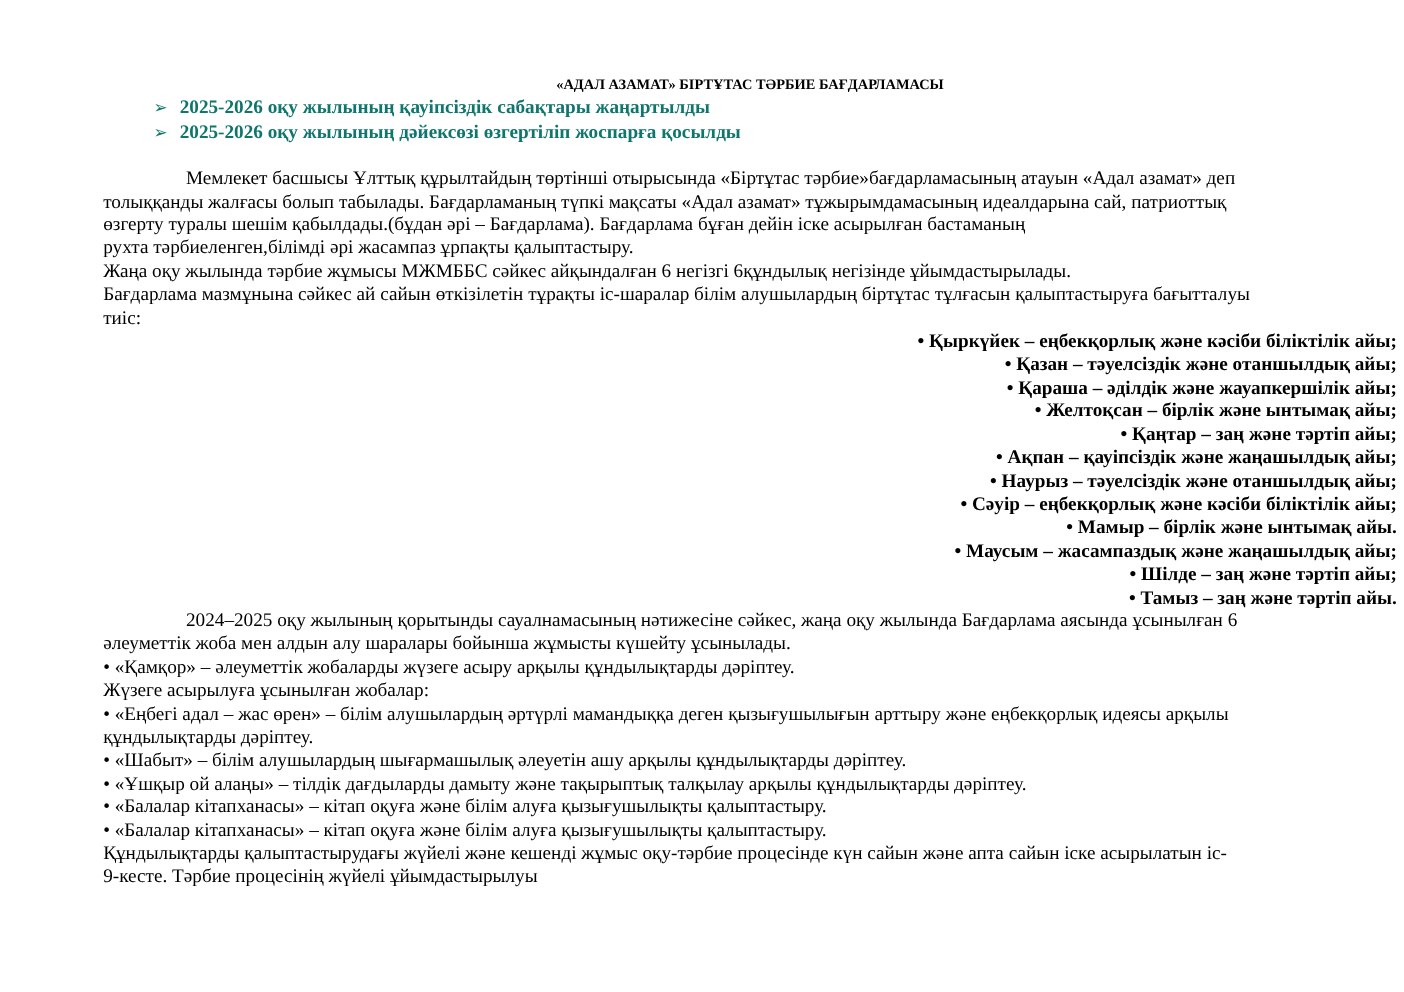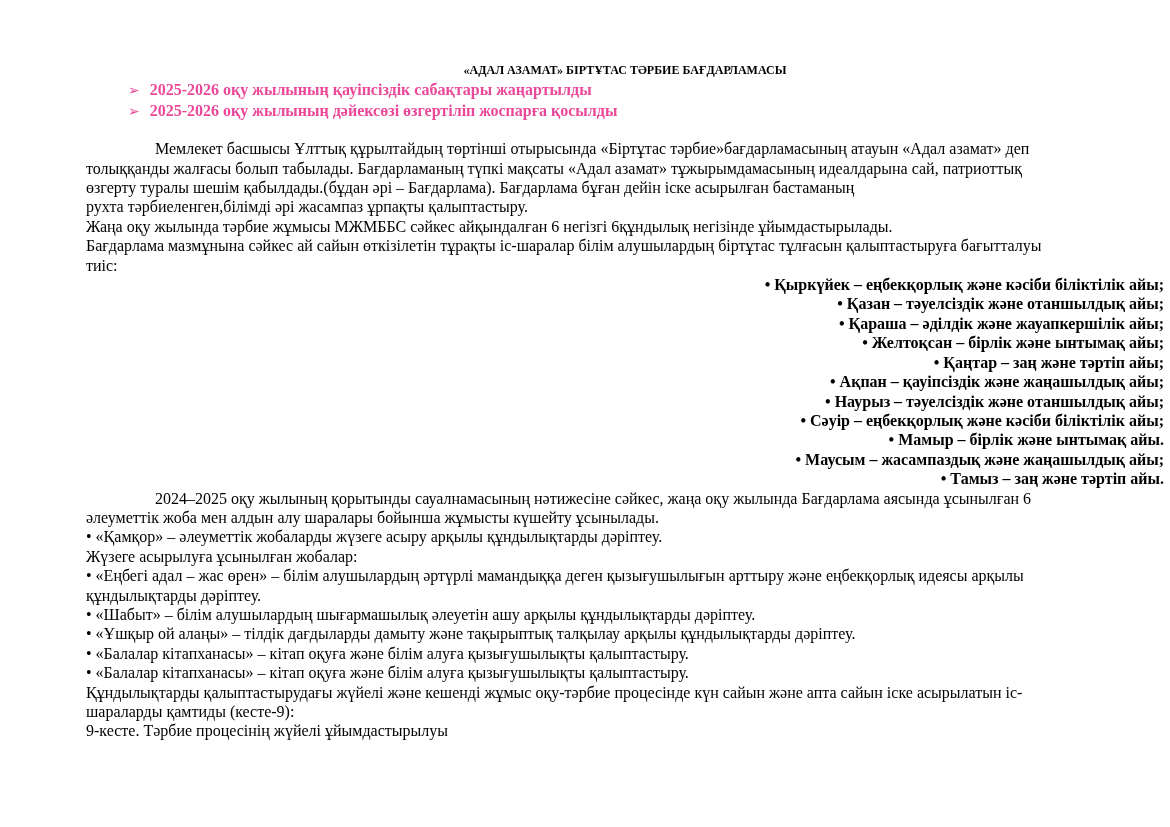--- a/index.html
+++ b/index.html
@@ -27,21 +27,21 @@
     white-space: nowrap;
     color: #000000;
   }
   .title {
     text-align: center;
     font-weight: bold;
     font-size: 12px;
     white-space: nowrap;
   }
   .note {
-    color: #ec4899;
+    color: #0f766e;
     font-weight: bold;
     padding-left: 42px;
   }
   .note .arrow {
     display: inline-block;
     margin-right: 10px;
     font-family: "DejaVu Sans", sans-serif;
     font-size: 14px;
   }
   .spacer {
@@ -85,33 +85,33 @@
   <div class="line month">• Қыркүйек – еңбекқорлық және кәсіби біліктілік айы;</div>
   <div class="line month">• Қазан – тәуелсіздік және отаншылдық айы;</div>
   <div class="line month">• Қараша – әділдік және жауапкершілік айы;</div>
   <div class="line month">• Желтоқсан – бірлік және ынтымақ айы;</div>
   <div class="line month">• Қаңтар – заң және тәртіп айы;</div>
   <div class="line month">• Ақпан – қауіпсіздік және жаңашылдық айы;</div>
   <div class="line month">• Наурыз – тәуелсіздік және отаншылдық айы;</div>
   <div class="line month">• Сәуір – еңбекқорлық және кәсіби біліктілік айы;</div>
   <div class="line month">• Мамыр – бірлік және ынтымақ айы.</div>
   <div class="line month">• Маусым – жасампаздық және жаңашылдық айы;</div>
+  <div class="line month">• Шілде – заң және тәртіп айы;</div>
   <div class="line month">• Тамыз – заң және тәртіп айы.</div>
 
   <div class="line indent">2024–2025 оқу жылының қорытынды сауалнамасының нәтижесіне сәйкес, жаңа оқу жылында Бағдарлама аясында ұсынылған 6</div>
   <div class="line">әлеуметтік жоба мен алдын алу шаралары бойынша жұмысты күшейту ұсынылады.</div>
 
   <div class="line">• «Қамқор» – әлеуметтік жобаларды жүзеге асыру арқылы құндылықтарды дәріптеу.</div>
 
   <div class="line">Жүзеге асырылуға ұсынылған жобалар:</div>
   <div class="line">• «Еңбегі адал – жас өрен» – білім алушылардың әртүрлі мамандыққа деген қызығушылығын арттыру және еңбекқорлық идеясы арқылы</div>
   <div class="line">құндылықтарды дәріптеу.</div>
   <div class="line">• «Шабыт» – білім алушылардың шығармашылық әлеуетін ашу арқылы құндылықтарды дәріптеу.</div>
   <div class="line">• «Ұшқыр ой алаңы» – тілдік дағдыларды дамыту және тақырыптық талқылау арқылы құндылықтарды дәріптеу.</div>
   <div class="line">• «Балалар кітапханасы» – кітап оқуға және білім алуға қызығушылықты қалыптастыру.</div>
   <div class="line">• «Балалар кітапханасы» – кітап оқуға және білім алуға қызығушылықты қалыптастыру.</div>
 
   <div class="line">Құндылықтарды қалыптастырудағы жүйелі және кешенді жұмыс оқу-тәрбие процесінде күн сайын және апта сайын іске асырылатын іс-</div>
-  <div class="line">шараларды қамтиды (кесте-9):</div>
 
   <div class="line">9-кесте. Тәрбие процесінің жүйелі ұйымдастырылуы</div>
 
 </div>
 
 </body></html>

